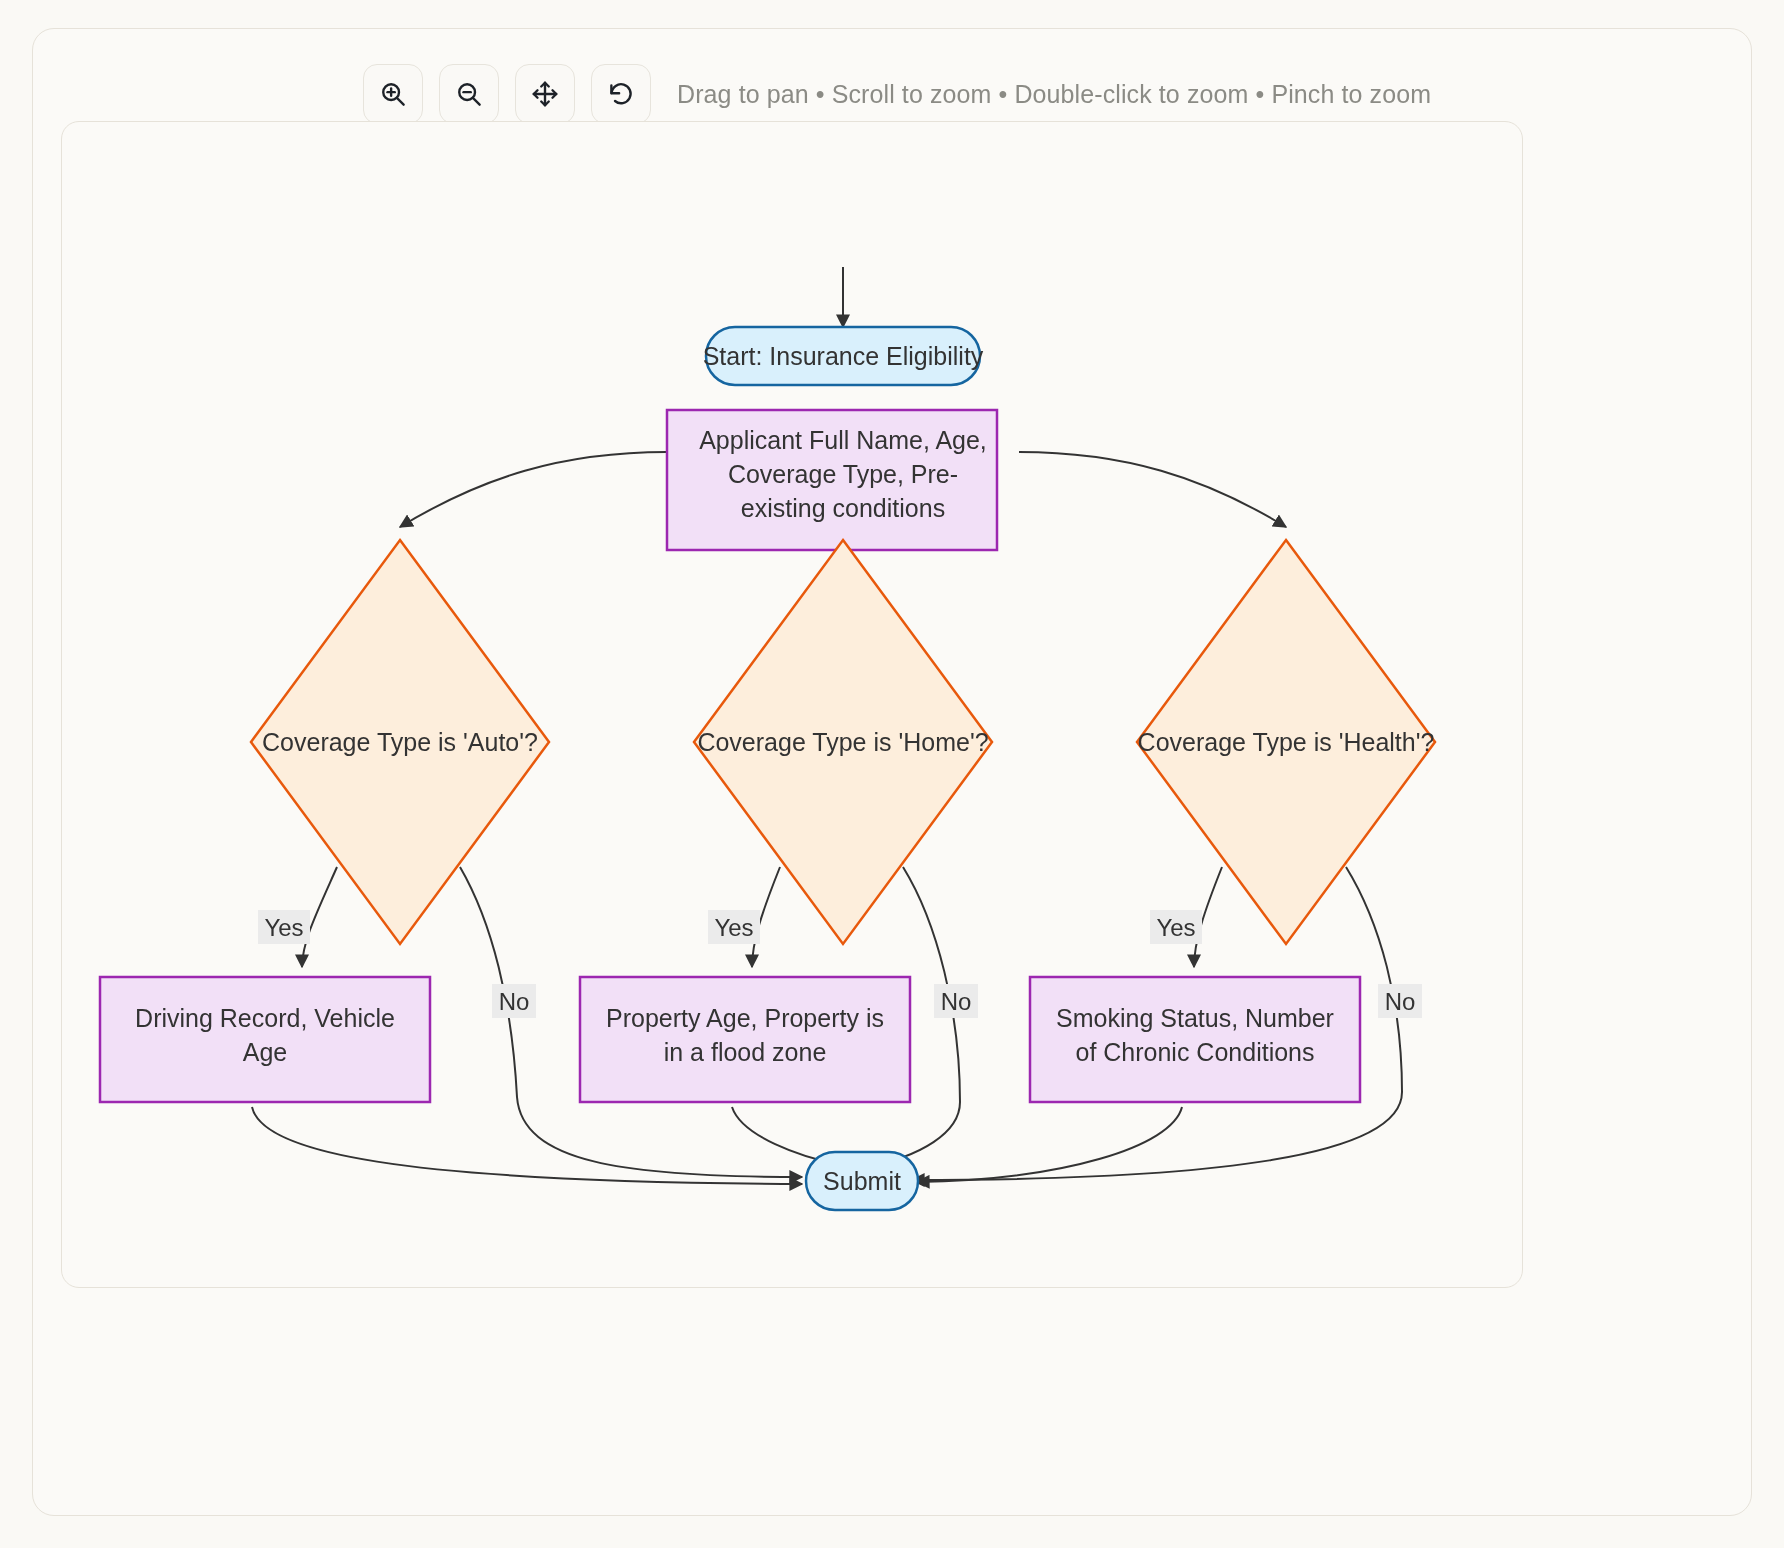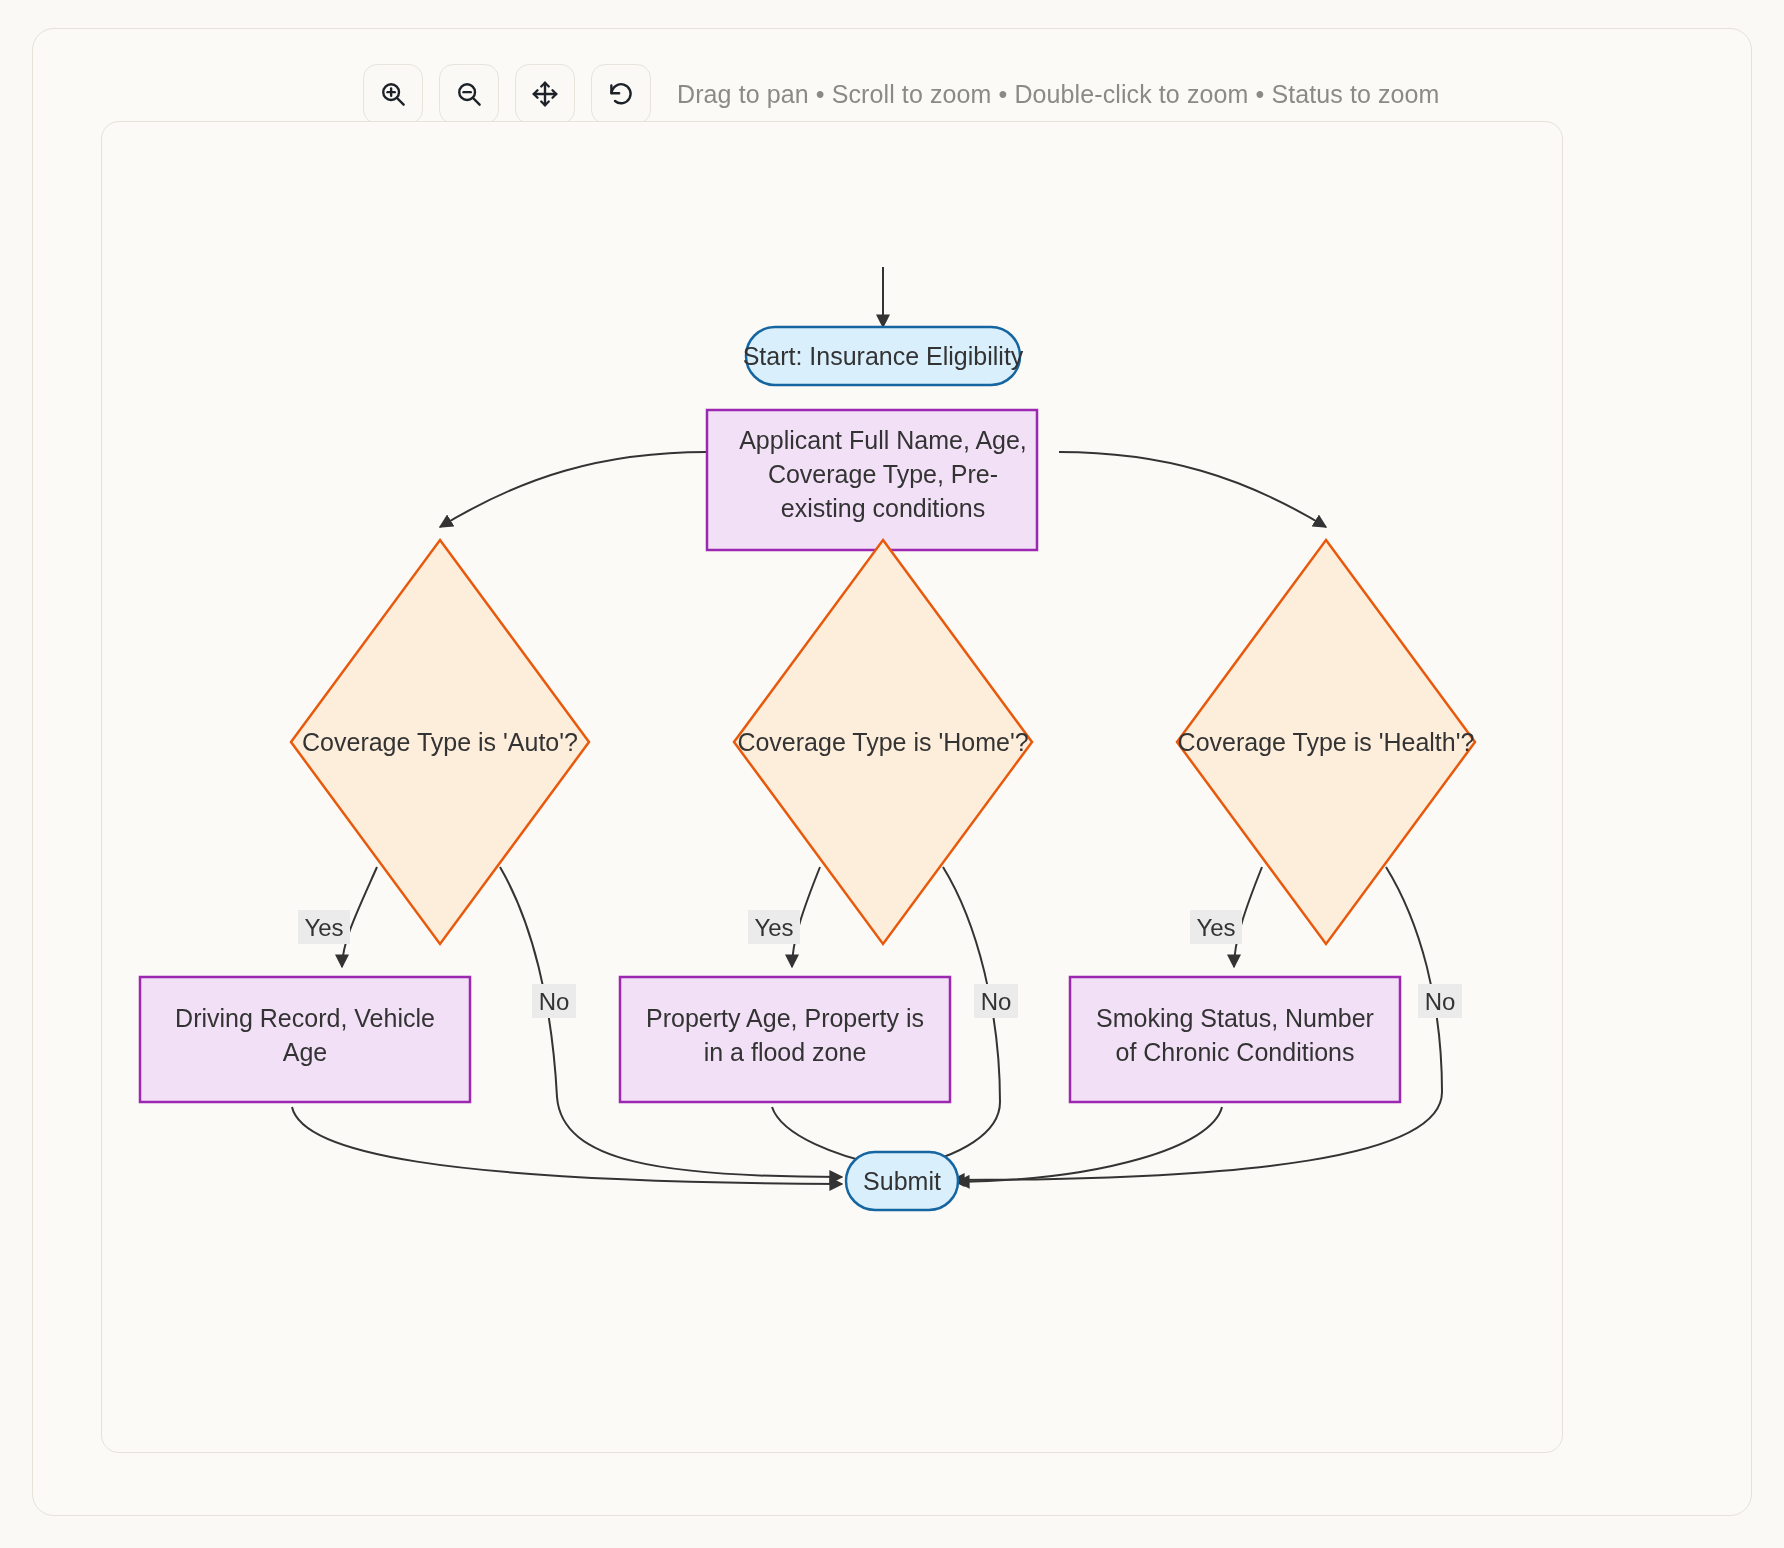--- a/index.html
+++ b/index.html
@@ -53,27 +53,26 @@
     font-size: 25px;
     color: #8b8b85;
     white-space: nowrap;
     letter-spacing: 0.1px;
   }
   .canvas-card {
     position: absolute;
     left: 28px;
     top: 92px;
     width: 1462px;
-    height: 1332px;
+    height: 1167px;
     box-sizing: border-box;
     border: 1.5px solid #e6e2d9;
     border-radius: 18px;
     background: #fbfaf7;
     overflow: hidden;
-    margin-left: 40px;
   }
   .canvas-card svg { display: block; }
 
   .node-label {
     font-family: "Liberation Sans", sans-serif;
     font-size: 25px;
     fill: #333333;
   }
   .edge-label-text {
     font-family: "Liberation Sans", sans-serif;
@@ -143,21 +142,21 @@
         </span>
       </button>
       <button class="tool-btn" title="Reset view">
         <span>
           <svg width="30" height="30" viewBox="0 0 24 24" fill="none" stroke="#1d2228" stroke-width="1.9" stroke-linecap="round" stroke-linejoin="round">
             <path d="M4.5 11.2 A7.6 7.6 0 1 1 7.2 17.6"></path>
             <polyline points="4.3,5.2 4.3,11.4 10.5,11.4"></polyline>
           </svg>
         </span>
       </button>
-      <span class="tool-hint">Drag to pan • Scroll to zoom • Double-click to zoom • Status to zoom</span>
+      <span class="tool-hint">Drag to pan • Scroll to zoom • Double-click to zoom • Pinch to zoom</span>
     </div>
 
     <div class="canvas-card">
       <svg width="1462" height="1178" viewBox="0 0 1462 1178">
         <defs>
           <marker id="arrow" viewBox="0 0 10 10" refX="9" refY="5" markerWidth="7" markerHeight="7" orient="auto-start-reverse">
             <path d="M 0 0 L 10 5 L 0 10 z" fill="#333333"></path>
           </marker>
         </defs>
 

